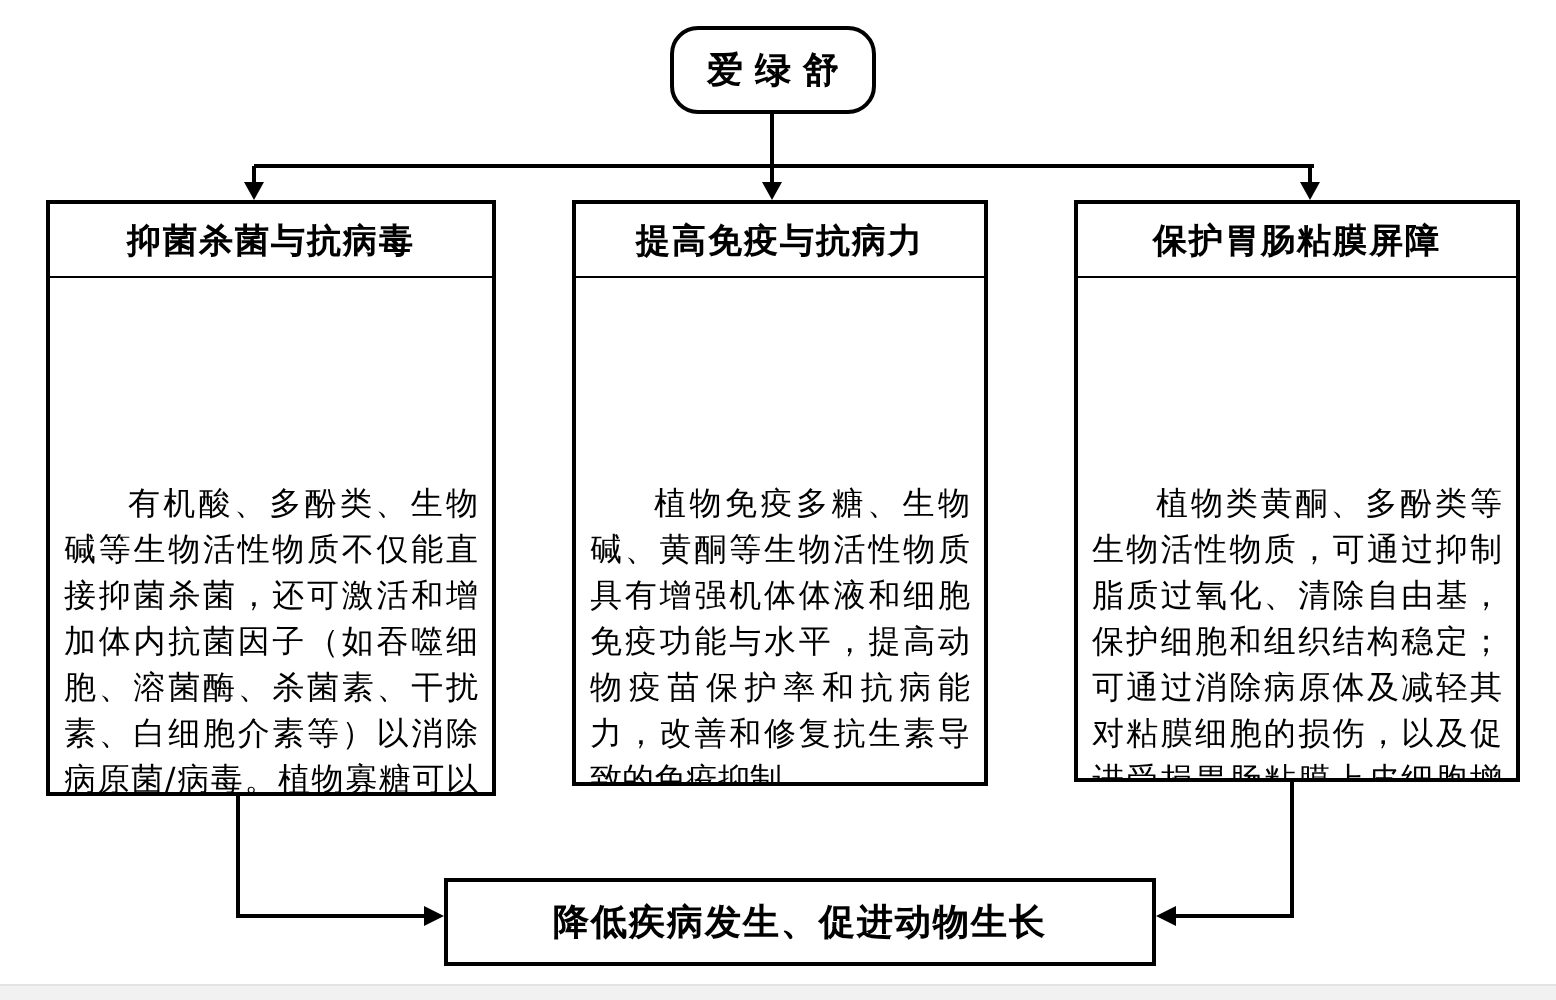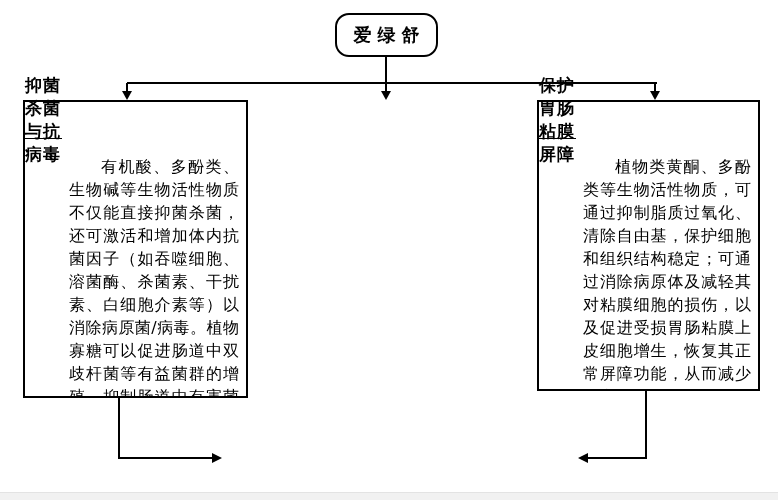--- a/index.html
+++ b/index.html
@@ -20,21 +20,21 @@
   .root-node{
     display:flex;align-items:center;justify-content:center;
     font-weight:bold;font-size:18px;letter-spacing:6px;
     text-indent:6px;
     border-radius:14px;
   }
   .outcome-node{
     display:flex;align-items:center;justify-content:center;
     font-weight:bold;font-size:18px;letter-spacing:1px;
   }
-  .branch-node{display:flex;flex-direction:row;}
+  .branch-node{display:flex;flex-direction:column;gap:48px;}
   .branch-title{
     box-sizing:border-box;
     height:37px;flex:0 0 37px;
     display:flex;align-items:center;justify-content:center;
     border-bottom:1px solid #000;
     font-weight:bold;font-size:17px;letter-spacing:1px;
   }
   .branch-body{
     flex:1 1 auto;
     padding:5px 7px 0 7px;
@@ -87,32 +87,41 @@
   <div class="line" style="left:654px;top:83px;width:2px;height:9px;"></div>
   <div class="arrow arrow-down" style="left:650px;top:91px;"></div>
 
   <div class="node branch-node" style="left:23px;top:100px;width:225px;height:298px;">
     <div class="branch-title">
       <span>抑菌杀菌与抗病毒</span>
     </div>
     <div class="branch-body">有机酸、多酚类、生物碱等生物活性物质不仅能直接抑菌杀菌，还可激活和增加体内抗菌因子（如吞噬细胞、溶菌酶、杀菌素、干扰素、白细胞介素等）以消除病原菌/病毒。植物寡糖可以促进肠道中双歧杆菌等有益菌群的增殖，抑制肠道中有害菌的生长，有效预防肠道疾病的发生。</div>
   </div>
 
+  <div class="node branch-node" style="left:286px;top:100px;width:208px;height:293px;">
+    <div class="branch-title">
+      <span>提高免疫与抗病力</span>
+    </div>
+    <div class="branch-body">植物免疫多糖、生物碱、黄酮等生物活性物质具有增强机体体液和细胞免疫功能与水平，提高动物疫苗保护率和抗病能力，改善和修复抗生素导致的免疫抑制。</div>
+  </div>
 
   <div class="node branch-node" style="left:537px;top:100px;width:223px;height:291px;">
     <div class="branch-title">
       <span>保护胃肠粘膜屏障</span>
     </div>
     <div class="branch-body">植物类黄酮、多酚类等生物活性物质，可通过抑制脂质过氧化、清除自由基，保护细胞和组织结构稳定；可通过消除病原体及减轻其对粘膜细胞的损伤，以及促进受损胃肠粘膜上皮细胞增生，恢复其正常屏障功能，从而减少下痢。</div>
   </div>
 
   <div class="line" style="left:118px;top:398px;width:2px;height:61px;"></div>
   <div class="line" style="left:118px;top:457px;width:94px;height:2px;"></div>
   <div class="arrow arrow-right" style="left:212px;top:453px;"></div>
 
   <div class="line" style="left:645px;top:391px;width:2px;height:68px;"></div>
   <div class="line" style="left:588px;top:457px;width:59px;height:2px;"></div>
   <div class="arrow arrow-left" style="left:578px;top:453px;"></div>
 
+  <div class="node outcome-node" style="left:222px;top:439px;width:356px;height:44px;">
+    <span>降低疾病发生、促进动物生长</span>
+  </div>
 
   <div class="footer-bar"></div>
 
 </div>
 
 </body></html>

